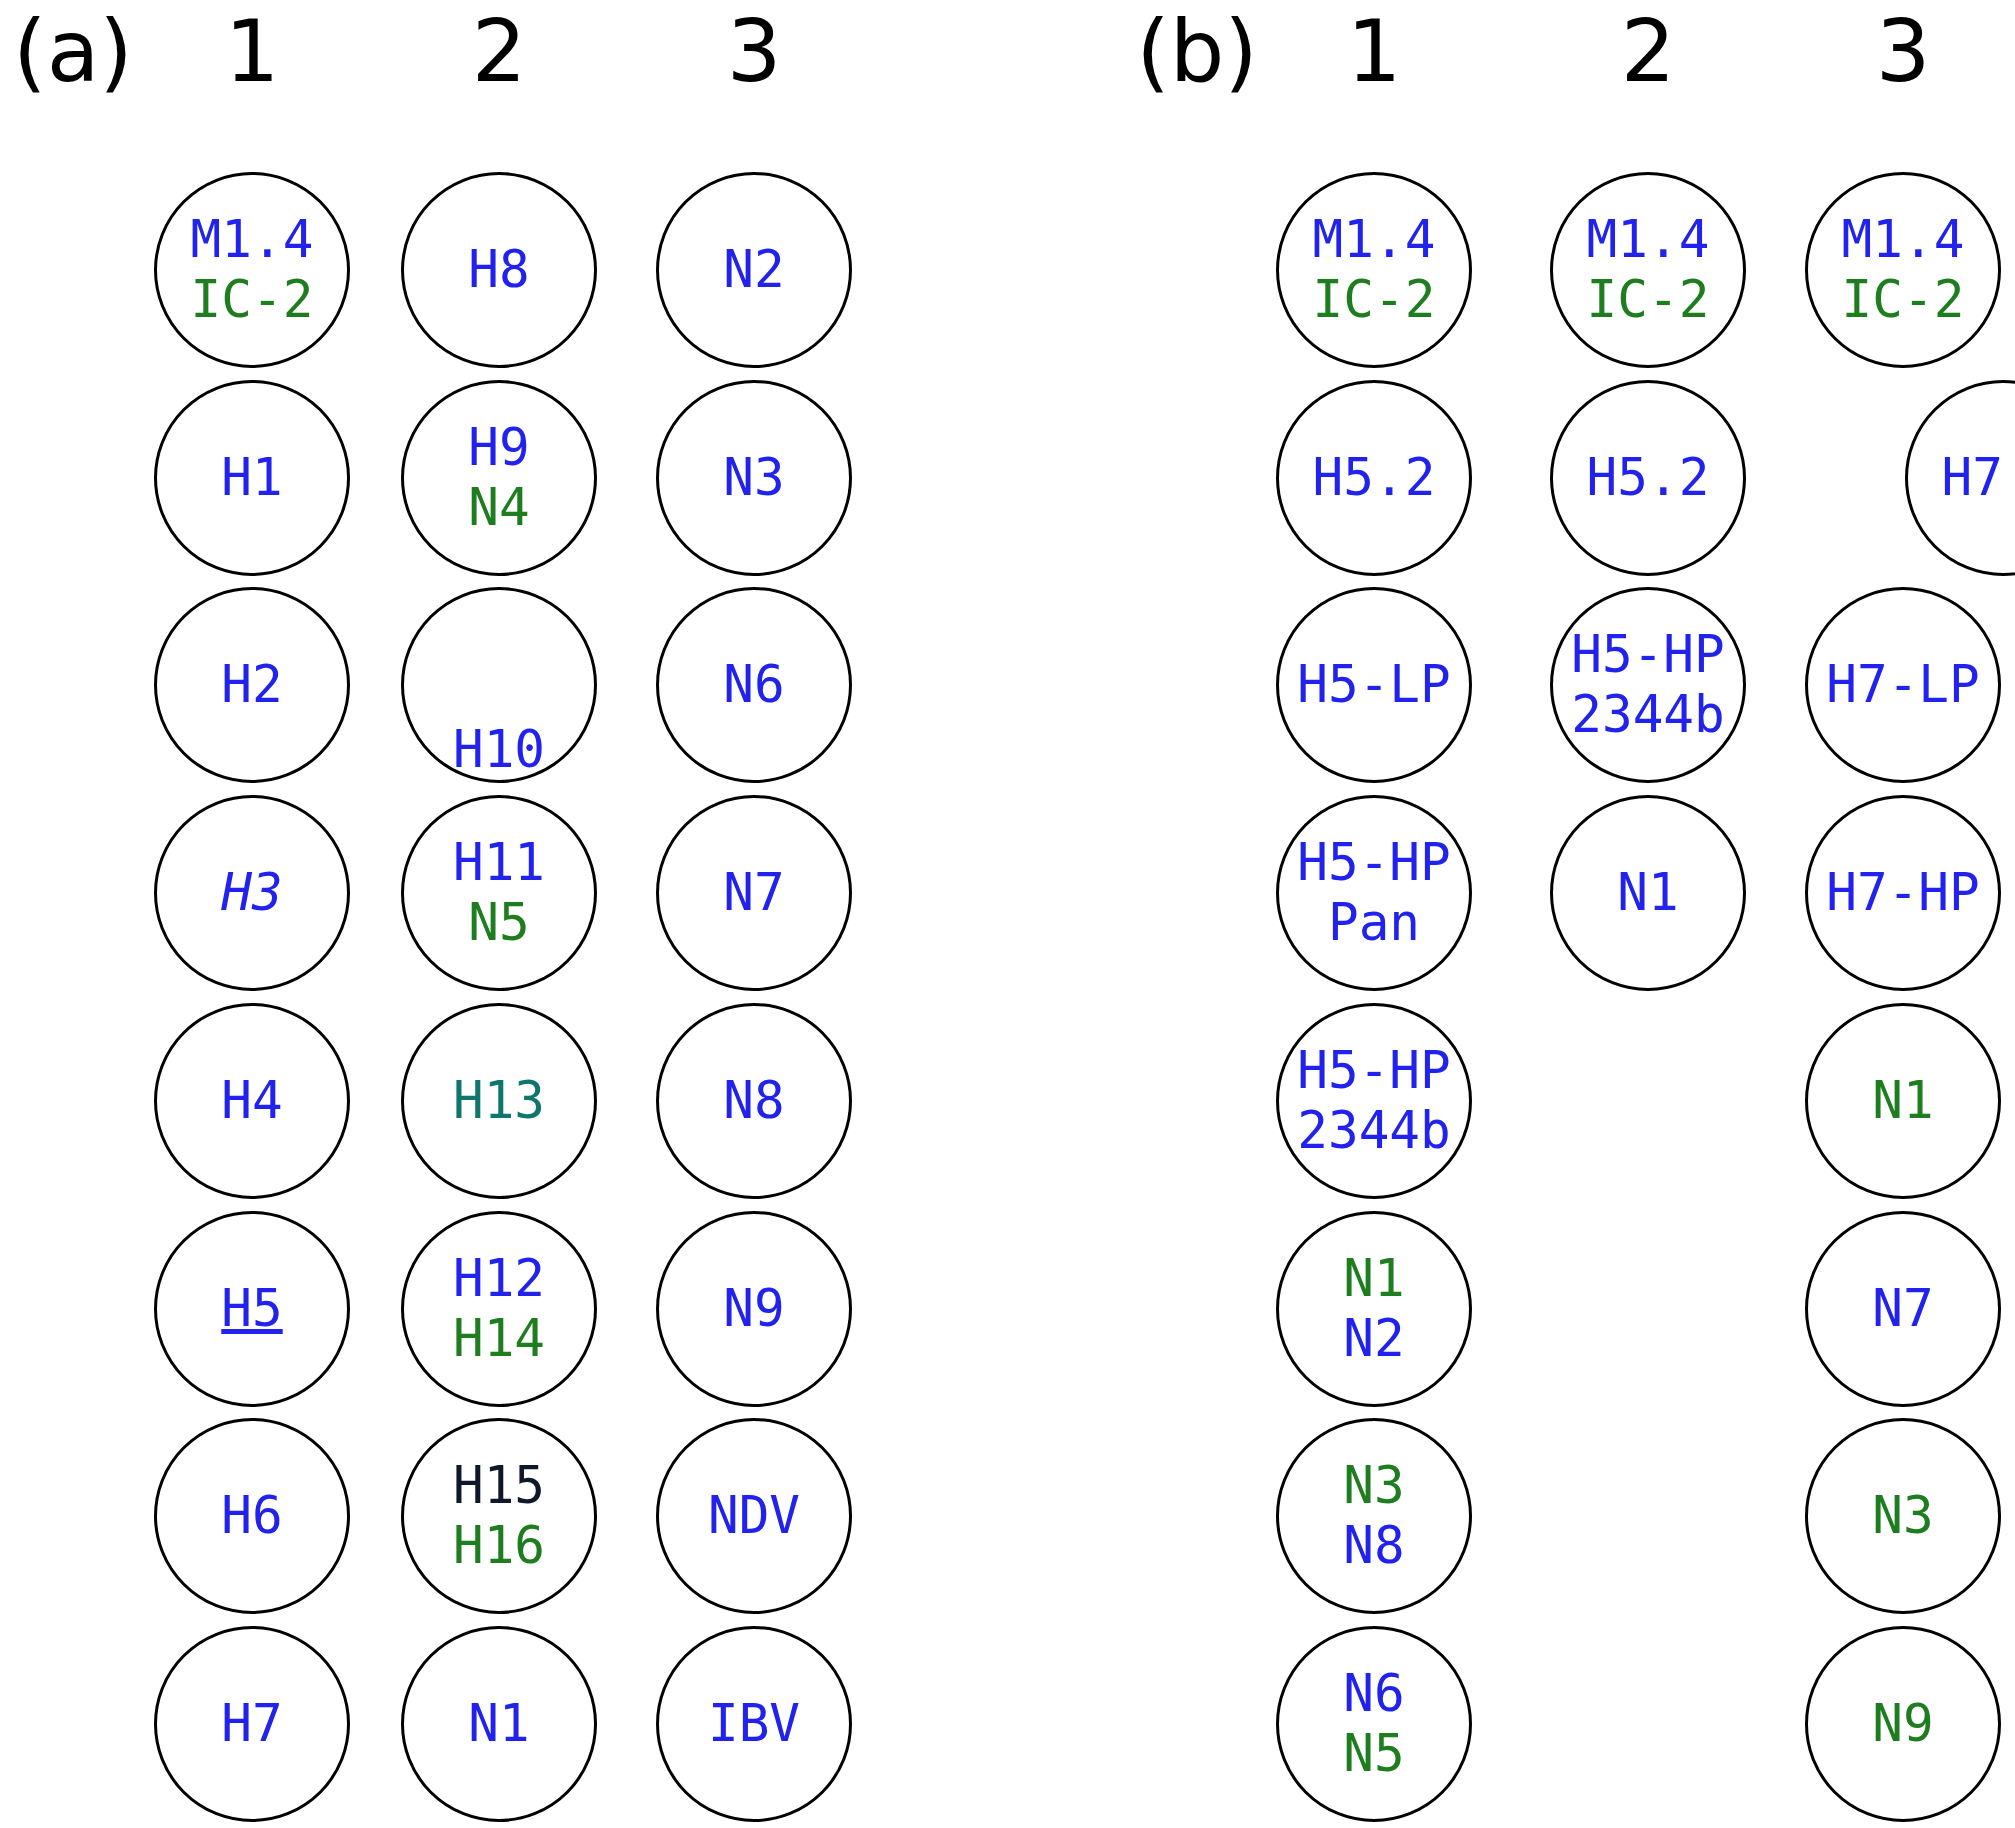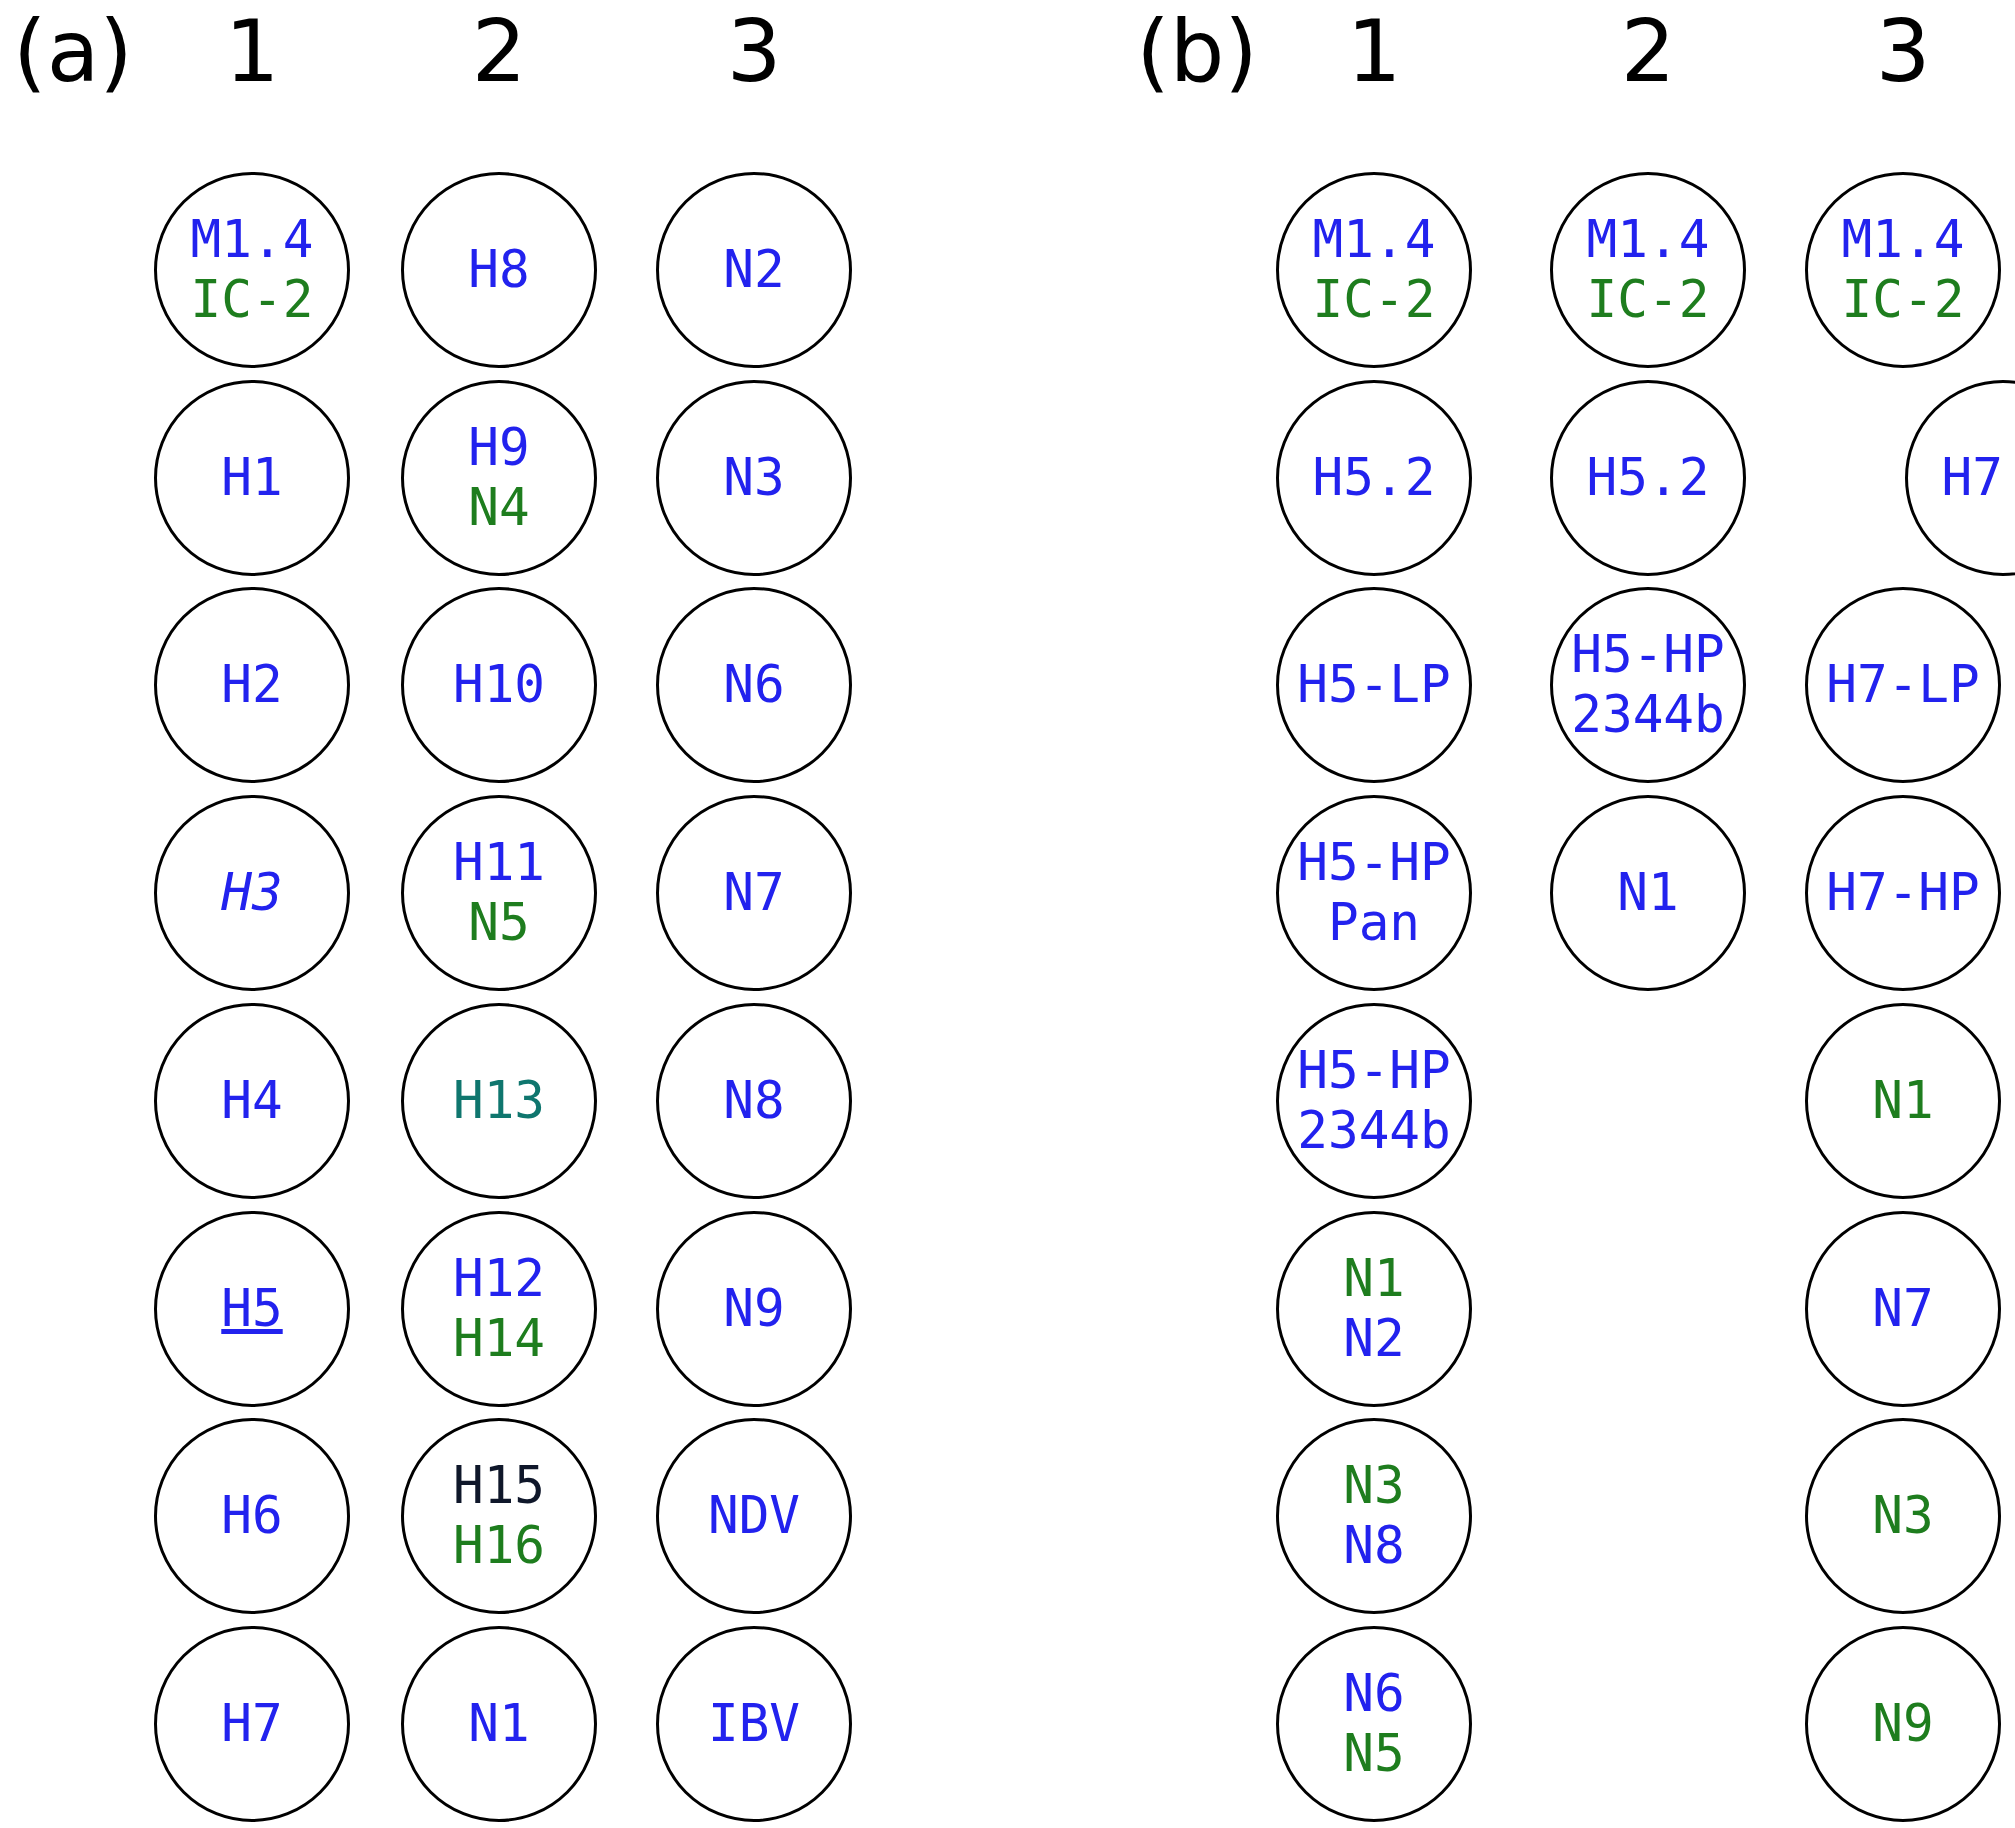--- a/index.html
+++ b/index.html
@@ -80,21 +80,21 @@
       <div class="circle" style="left: 154px; top: 1626px;">
         <div class="spot-line" style="color: rgb(34, 34, 238);">H7</div>
       </div>
       <div class="circle" style="left: 401px; top: 172px;">
         <div class="spot-line" style="color: rgb(34, 34, 238);">H8</div>
       </div>
       <div class="circle" style="left: 401px; top: 380px;">
         <div class="spot-line" style="color: rgb(34, 34, 238);">H9</div>
         <div class="spot-line" style="color: rgb(30, 125, 30);">N4</div>
       </div>
-      <div class="circle" style="left: 401px; top: 587px;">
+      <div class="circle" style="left: 401px; top: 587px; justify-content: flex-end;">
         <div class="spot-line" style="color: rgb(34, 34, 238);">H10</div>
       </div>
       <div class="circle" style="left: 401px; top: 795px;">
         <div class="spot-line" style="color: rgb(34, 34, 238);">H11</div>
         <div class="spot-line" style="color: rgb(30, 125, 30);">N5</div>
       </div>
       <div class="circle" style="left: 401px; top: 1003px;">
         <div class="spot-line" style="color: #0f766e;">H13</div>
       </div>
       <div class="circle" style="left: 401px; top: 1211px;">

